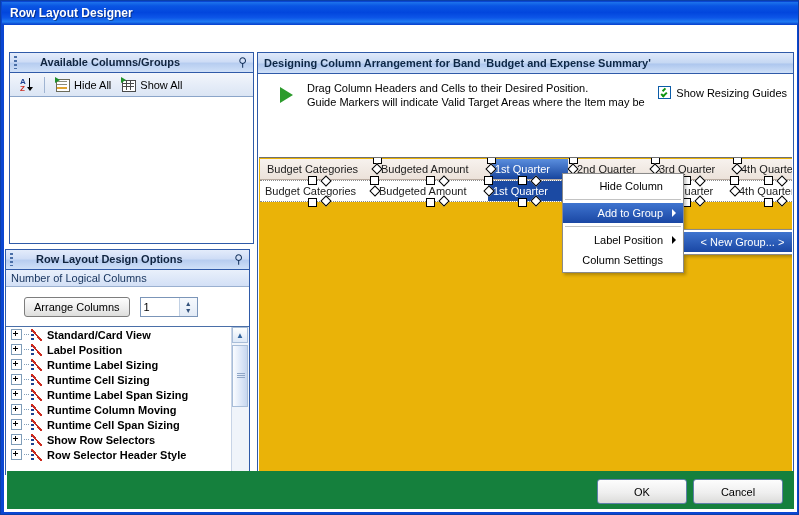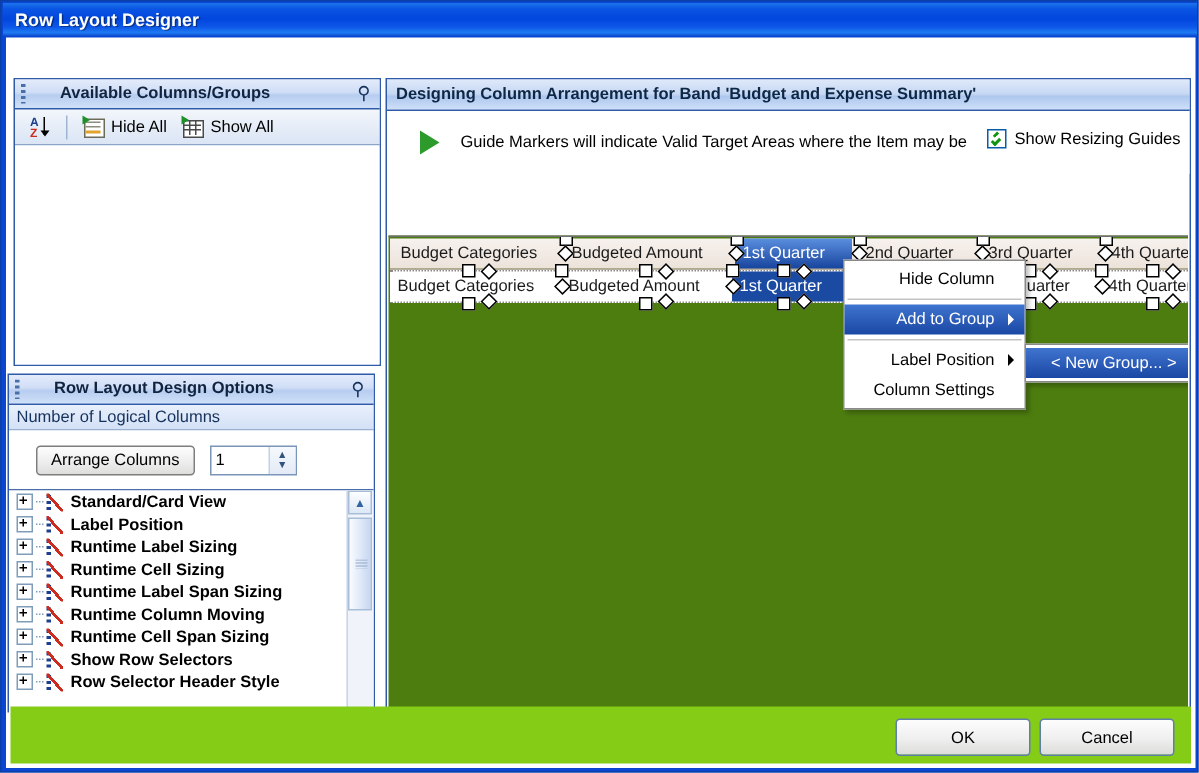--- a/index.html
+++ b/index.html
@@ -218,21 +218,21 @@
     position:relative;flex:none;box-sizing:border-box;
   }
   .chk:after{
     content:"";position:absolute;left:2px;top:5px;width:4px;height:2px;
     border-left:2px solid #119411;border-bottom:2px solid #119411;
     transform:rotate(-45deg);
     box-shadow:3px -3px 0 -1px #119411;
   }
   .canvas{
     position:absolute;left:1px;top:104px;right:1px;bottom:22px;
-    background:#4d7c0f;
+    background:#eab308;
     border-top:1px solid #6f6f6f;
     overflow:hidden;
   }
   
   .hdrrow{
     position:absolute;left:1px;top:1px;right:0;height:20px;
     background:linear-gradient(to bottom,#f7f2ee,#ece2da);
     border-bottom:1px solid #b9aba0;
   }
   .cellrow{
@@ -302,21 +302,21 @@
   .mi .arrow{
     position:absolute;right:7px;top:6px;
     width:0;height:0;border-left:4px solid currentColor;
     border-top:4px solid transparent;border-bottom:4px solid transparent;
   }
   .msep{height:1px;background:#c3c3c3;margin:3px 2px 3px 2px;}
   .submenu .mi.hl{background:linear-gradient(to bottom,#3f74cf,#1a47a4);color:#fff;}
   
   .footer{
     position:absolute;left:3px;right:3px;bottom:3px;height:38px;
-    background:#84cc16;
+    background:#15803d;
   }
   .fbtn{
     position:absolute;top:8px;width:88px;height:23px;
     background:linear-gradient(to bottom,#fdfdfd,#efefef 55%,#dcdcda);
     border:1px solid #5e7fa8;border-radius:3px;
     font-size:11px;color:#000;
     display:flex;align-items:center;justify-content:center;
     cursor:default;
   }
   #okBtn{right:107px;}
@@ -533,20 +533,21 @@
       <div class="tab">Column/Group ...</div>
       <div class="tab">Load/Save</div>
     </div>
 
     <div class="panel" id="designPanel">
       <div class="dcaption">Designing Column Arrangement for Band 'Budget and Expense Summary'</div>
 
       <div class="hintbar">
         <div class="playtri"></div>
         <div class="hinttext">
+          <div>Drag Column Headers and Cells to their Desired Position.</div>
           <div>Guide Markers will indicate Valid Target Areas where the Item may be</div>
         </div>
         <div class="chkwrap">
           <span class="chk"></span>
           <span>Show Resizing Guides</span>
         </div>
       </div>
 
       <div class="canvas">
 

